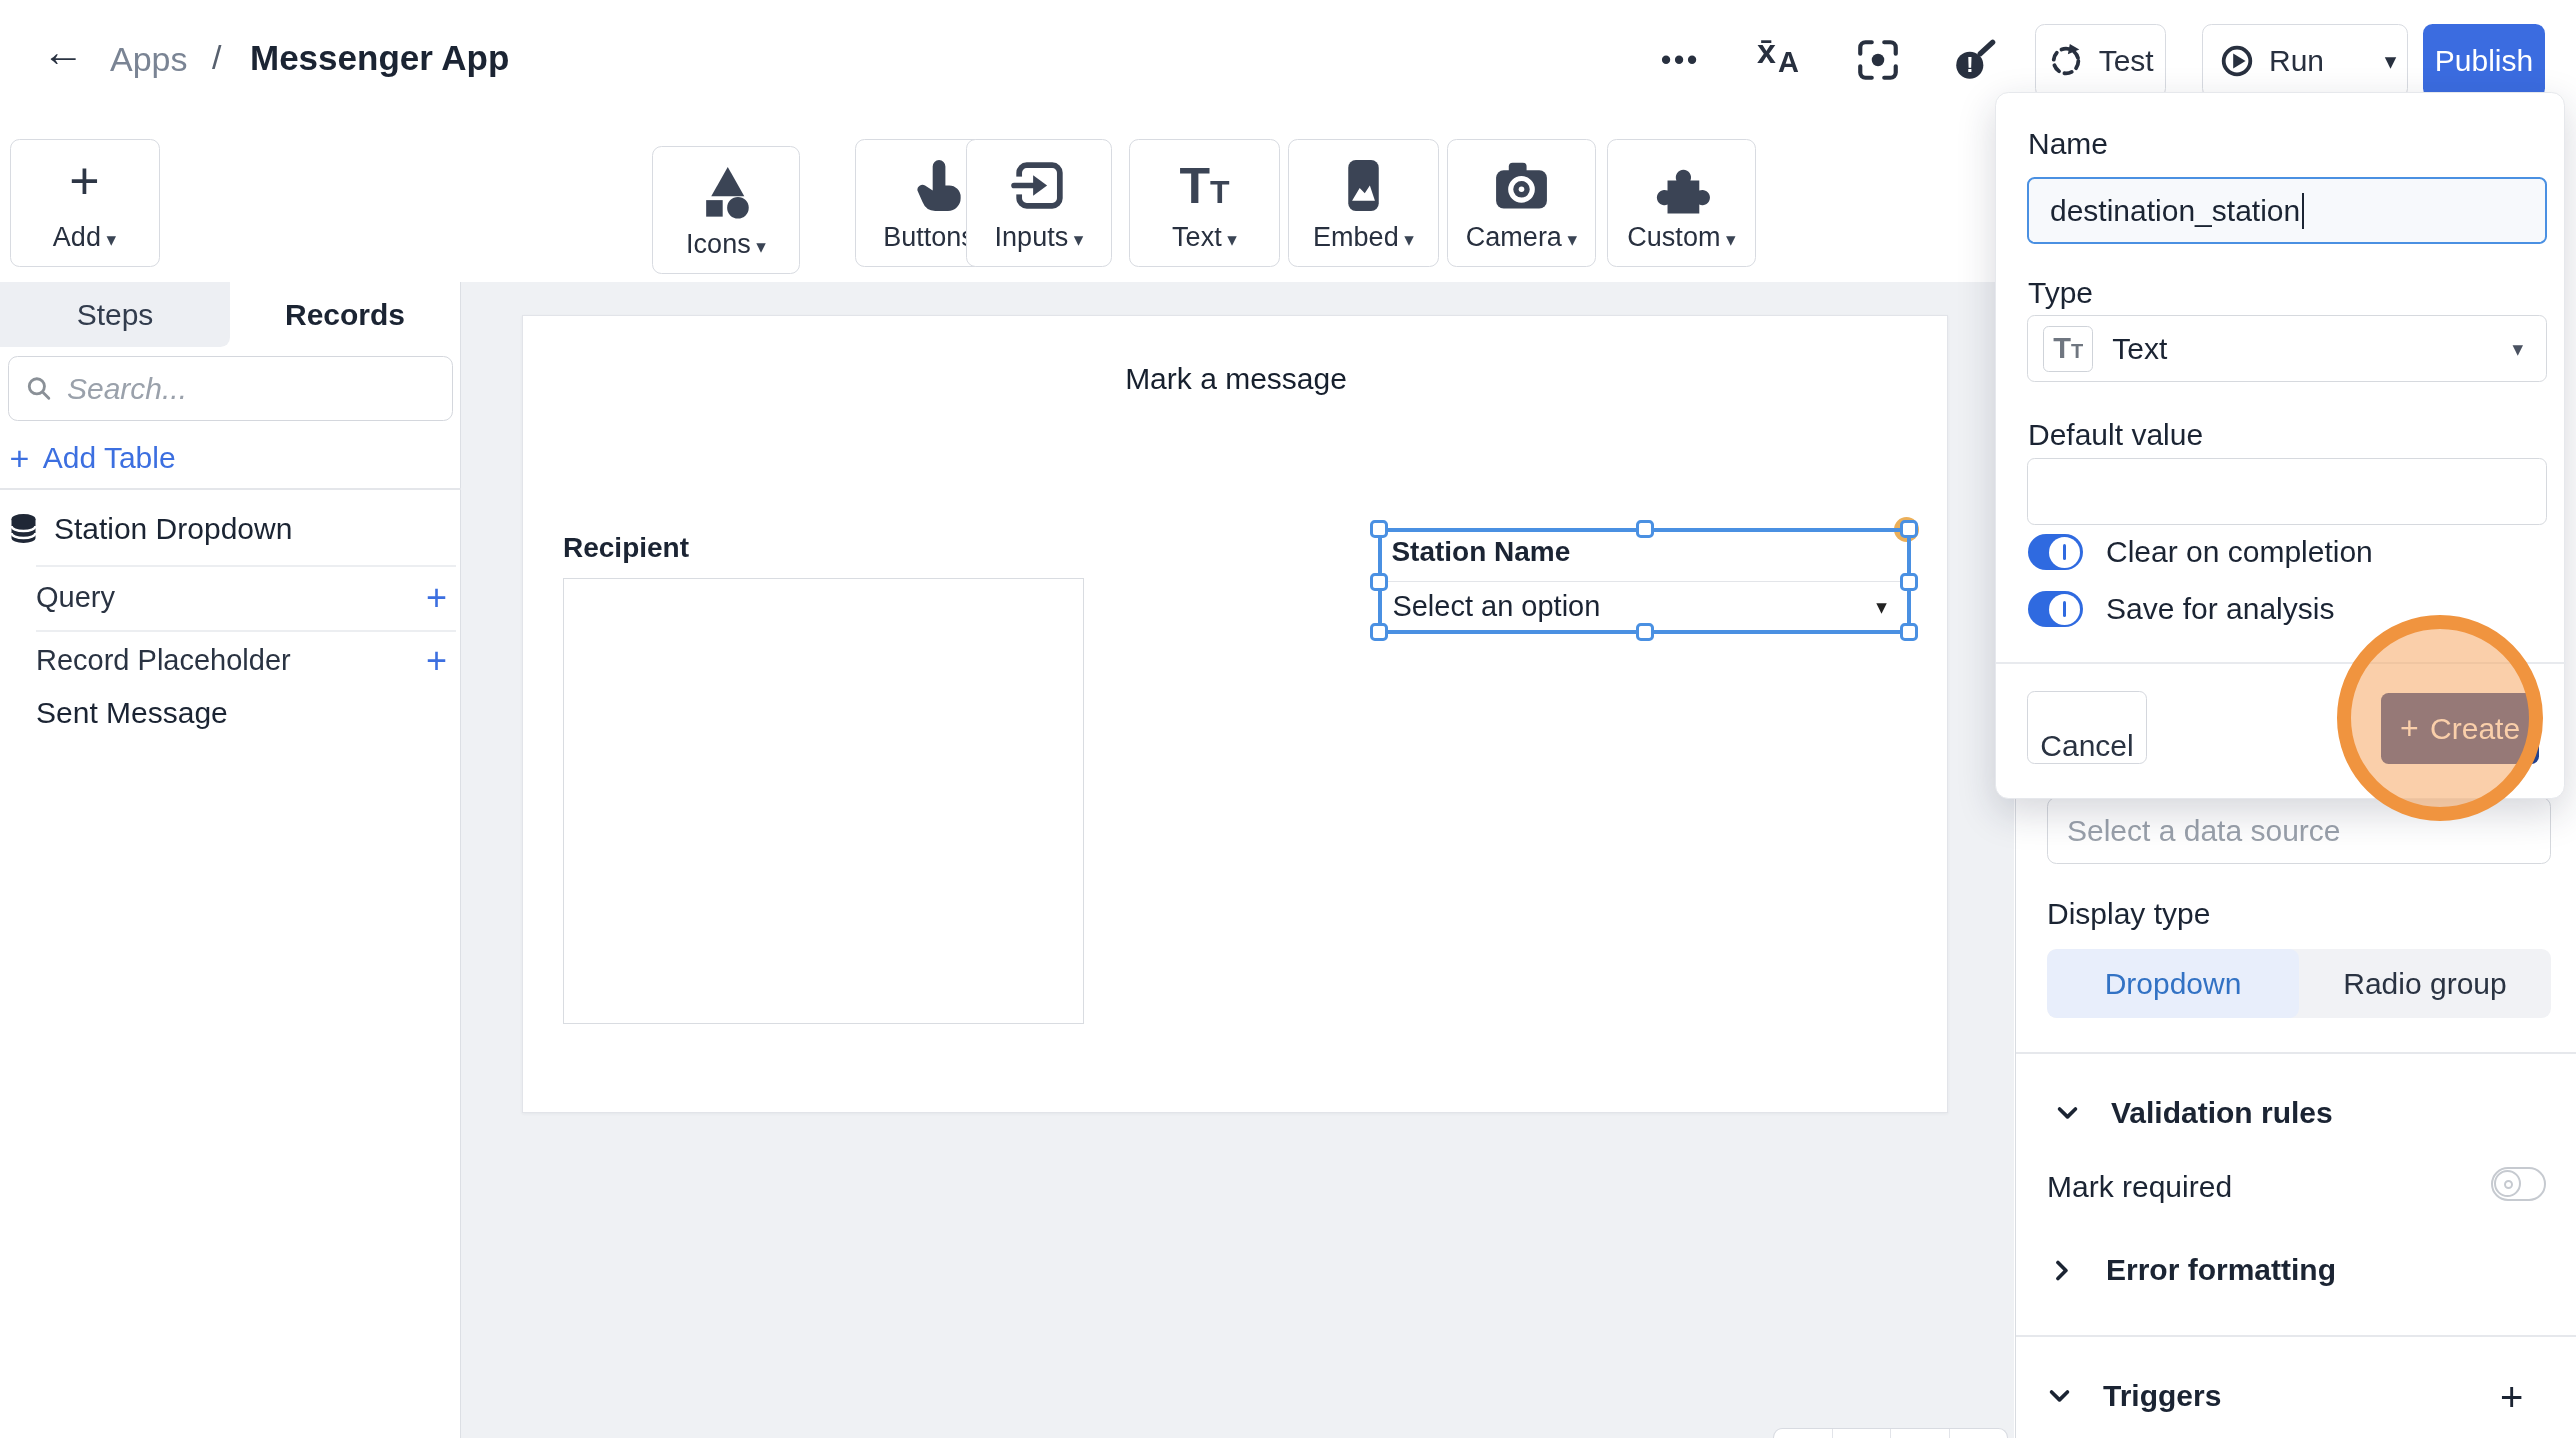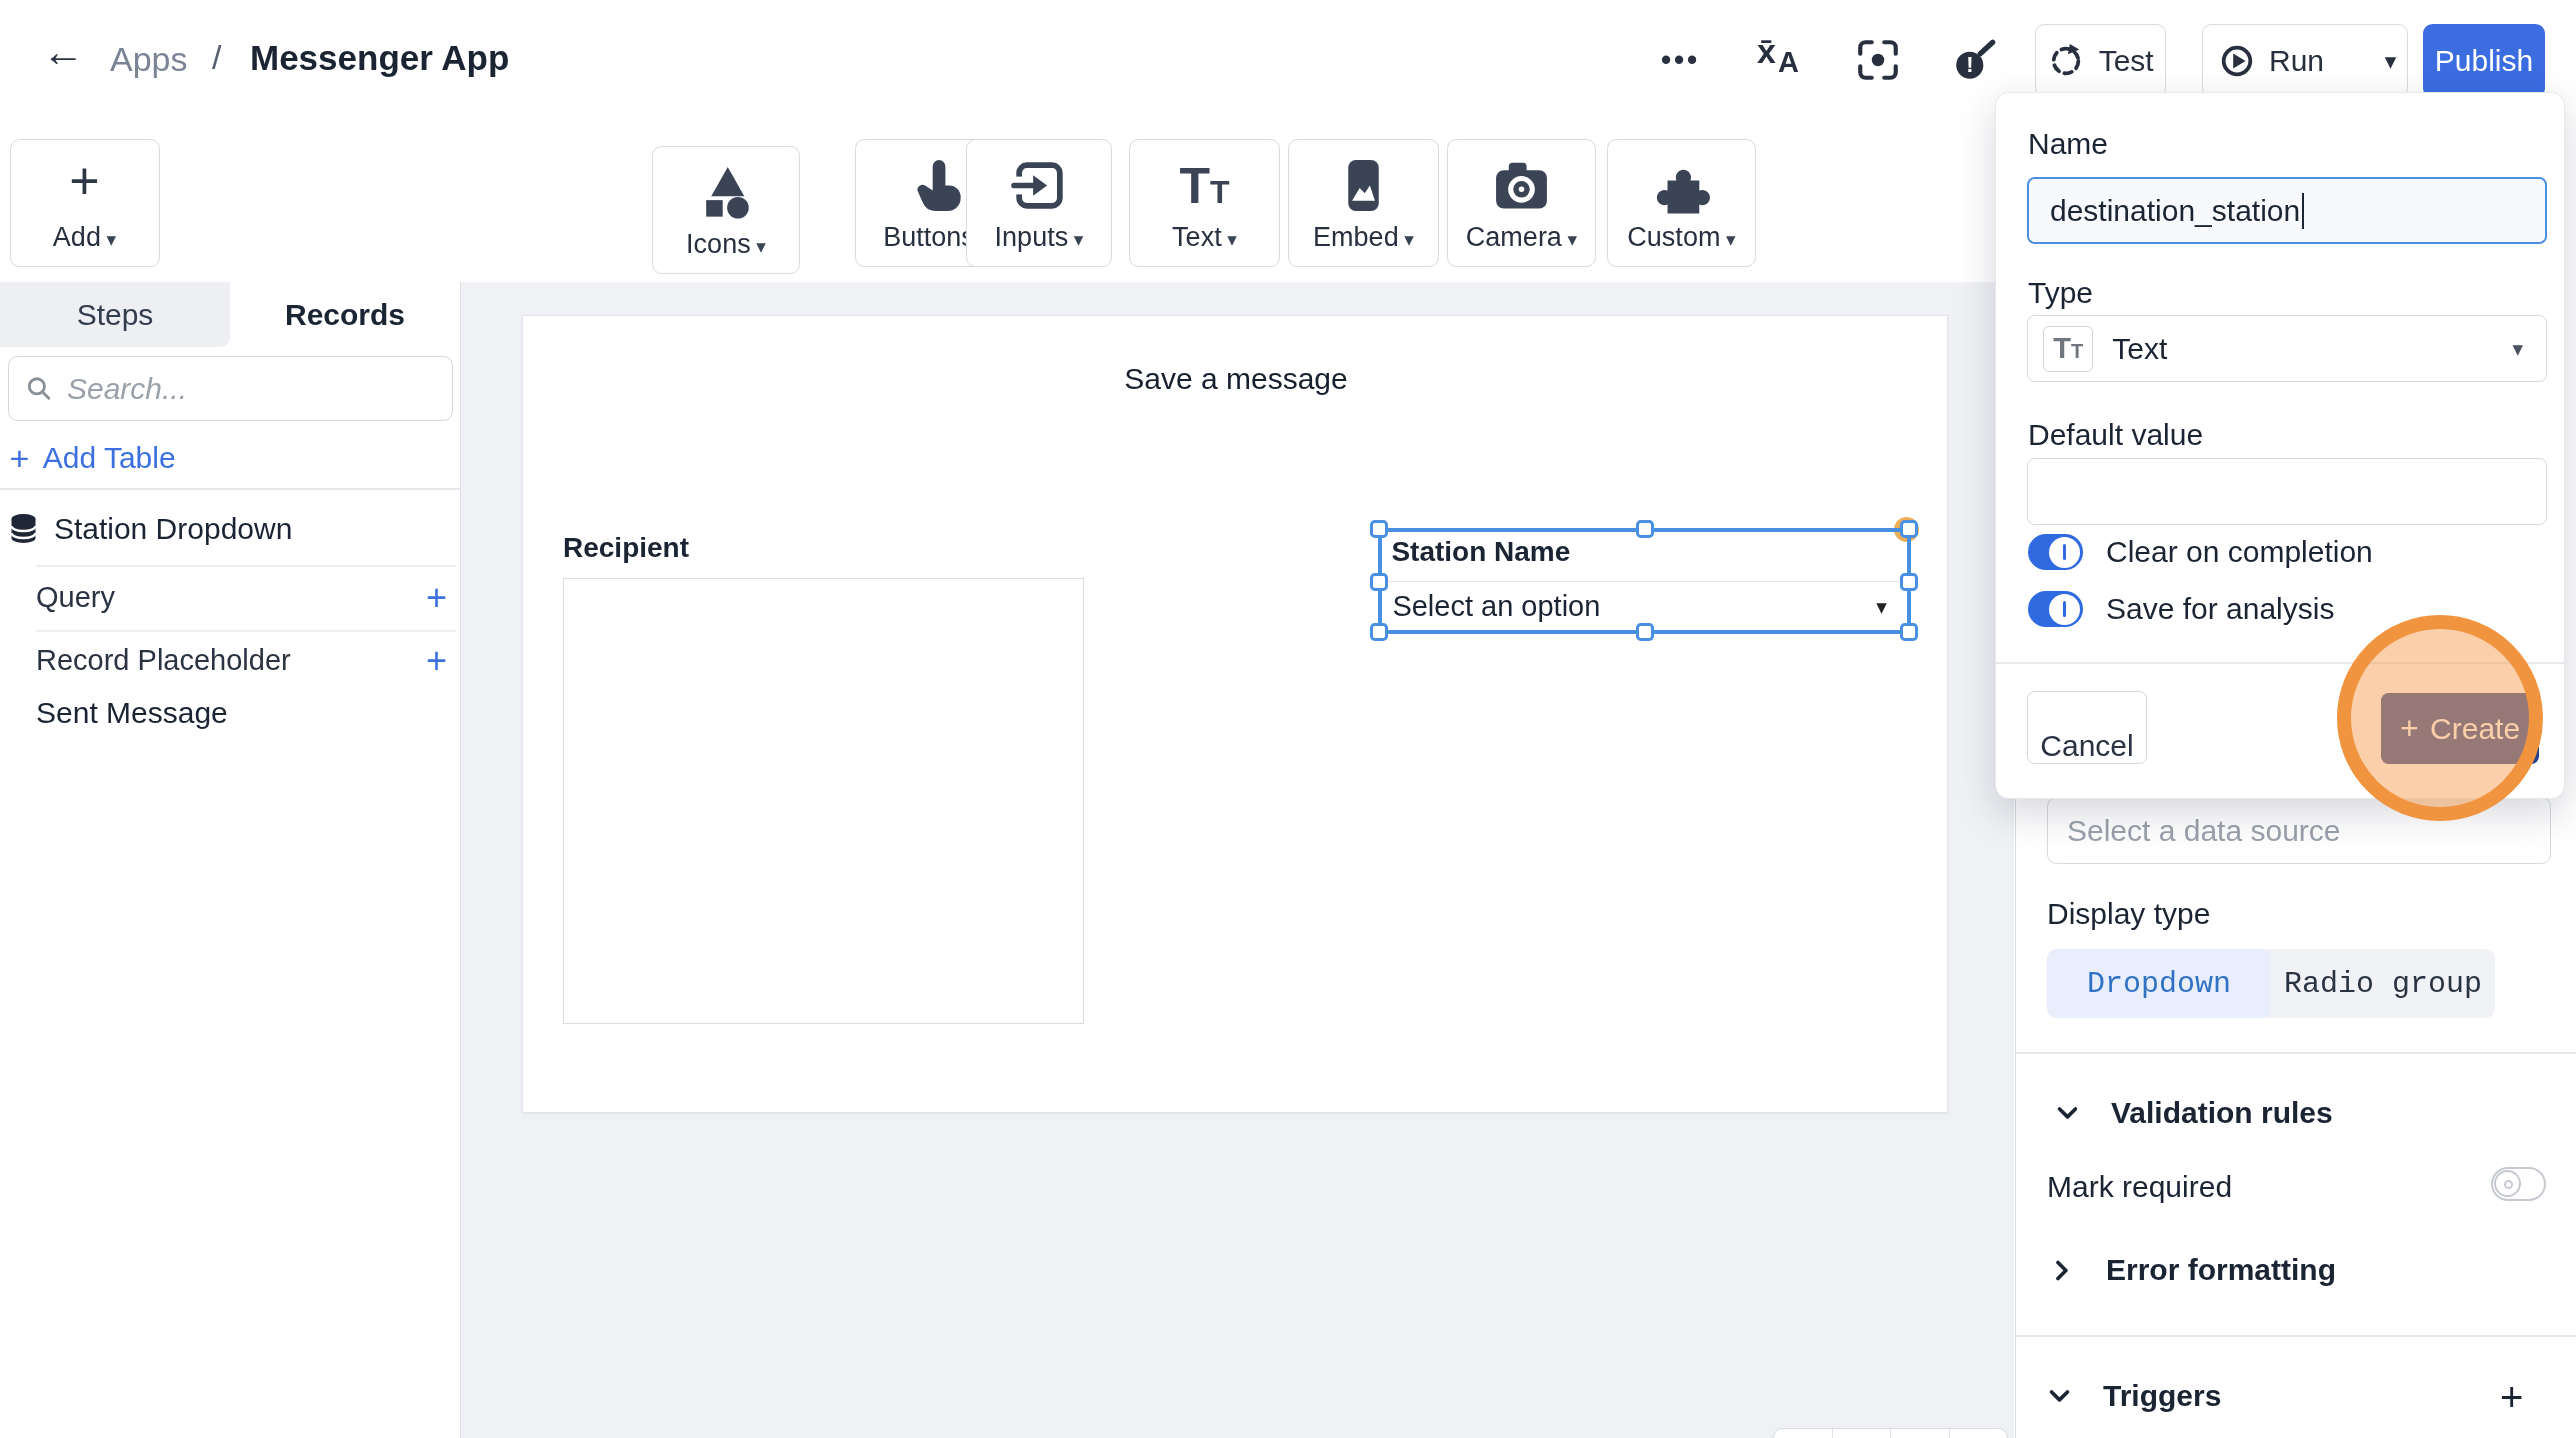--- a/index.html
+++ b/index.html
@@ -84,21 +84,21 @@
   #canvas-bottombar { left:1312px; top:1146px; width:235px; height:11.5px; background:#fff; border:1.9px solid #d8dbe1; border-bottom:none; border-radius:9.5px 9.5px 0 0; display:flex; z-index:2; }
   #canvas-bottombar .seg { flex:1; border-right:1.9px solid #e2e4e9; }
   #canvas-bottombar .seg:last-child { border-right:none; }
 
   
   #rightpanel { left:2015px; top:103px; width:561px; height:1336px; background:#fff; border-left:1.9px solid #d9dce1; z-index:6; }
   #datasource-input { left:31px; top:694px; width:504px; height:67px; border:1.9px solid #d6d9de; border-radius:9.5px; background:#fff; padding:0 19px; display:flex; align-items:center; }
   #datasource-input input { border:none; outline:none; width:100%; font-size:30px; font-family:"Liberation Sans",sans-serif; color:#2a3342; background:transparent; }
   #datasource-input input::placeholder { color:#9aa1ab; }
   #display-type-label { left:31px; top:794px; font-size:30px; color:#1b2433; }
-  #segmented { left:31px; top:846px; width:448px; height:69px; background:#f1f2f5; border-radius:9.5px; display:flex; overflow:hidden;font-family:Liberation Mono, monospace; }
+  #segmented { left:31px; top:846px; width:504px; height:69px; background:#f1f2f5; border-radius:9.5px; display:flex; overflow:hidden; }
   .segment { flex:1; display:flex; align-items:center; justify-content:center; font-size:30px; cursor:pointer; }
   #seg-dropdown { background:#e8eefb; color:#3272c4; border-radius:9.5px; }
   #seg-radio { color:#2a3342; }
   .panel-divider { left:0; width:561px; height:1.9px; background:#e6e8ec; }
   .section-head { display:flex; align-items:center; gap:31px; cursor:pointer; }
   .section-head .head-label { font-size:30px; font-weight:bold; color:#1b2433; }
   #validation-head { left:39px; top:993px; }
   #mark-required-label { left:31px; top:1067px; font-size:30px; color:#1b2433; }
   #error-head { left:34px; top:1150px; }
   #triggers-head { left:31px; top:1276px; }
@@ -313,21 +313,21 @@
     <div class="abs link-row" style="top:349px">
       <span class="lr-label">Record Placeholder</span>
       <span class="lr-plus">+</span>
     </div>
 
     <div id="field-row" class="abs">Sent Message</div>
   </div>
 
   <div id="canvas" class="abs">
     <div id="step-card" class="abs">
-      <div id="step-title" class="abs">Save a message</div>
+      <div id="step-title" class="abs">Mark a message</div>
 
       <div id="recipient-label" class="abs">Recipient</div>
       <div id="recipient-box" class="abs"></div>
 
       <div id="station-widget" class="abs">
         <div id="cursor-dot"></div>
         <div id="station-label">Station Name</div>
         <div id="station-select">
           <span class="sel-text">Select an option</span>
           <span class="sel-caret">▾</span>

